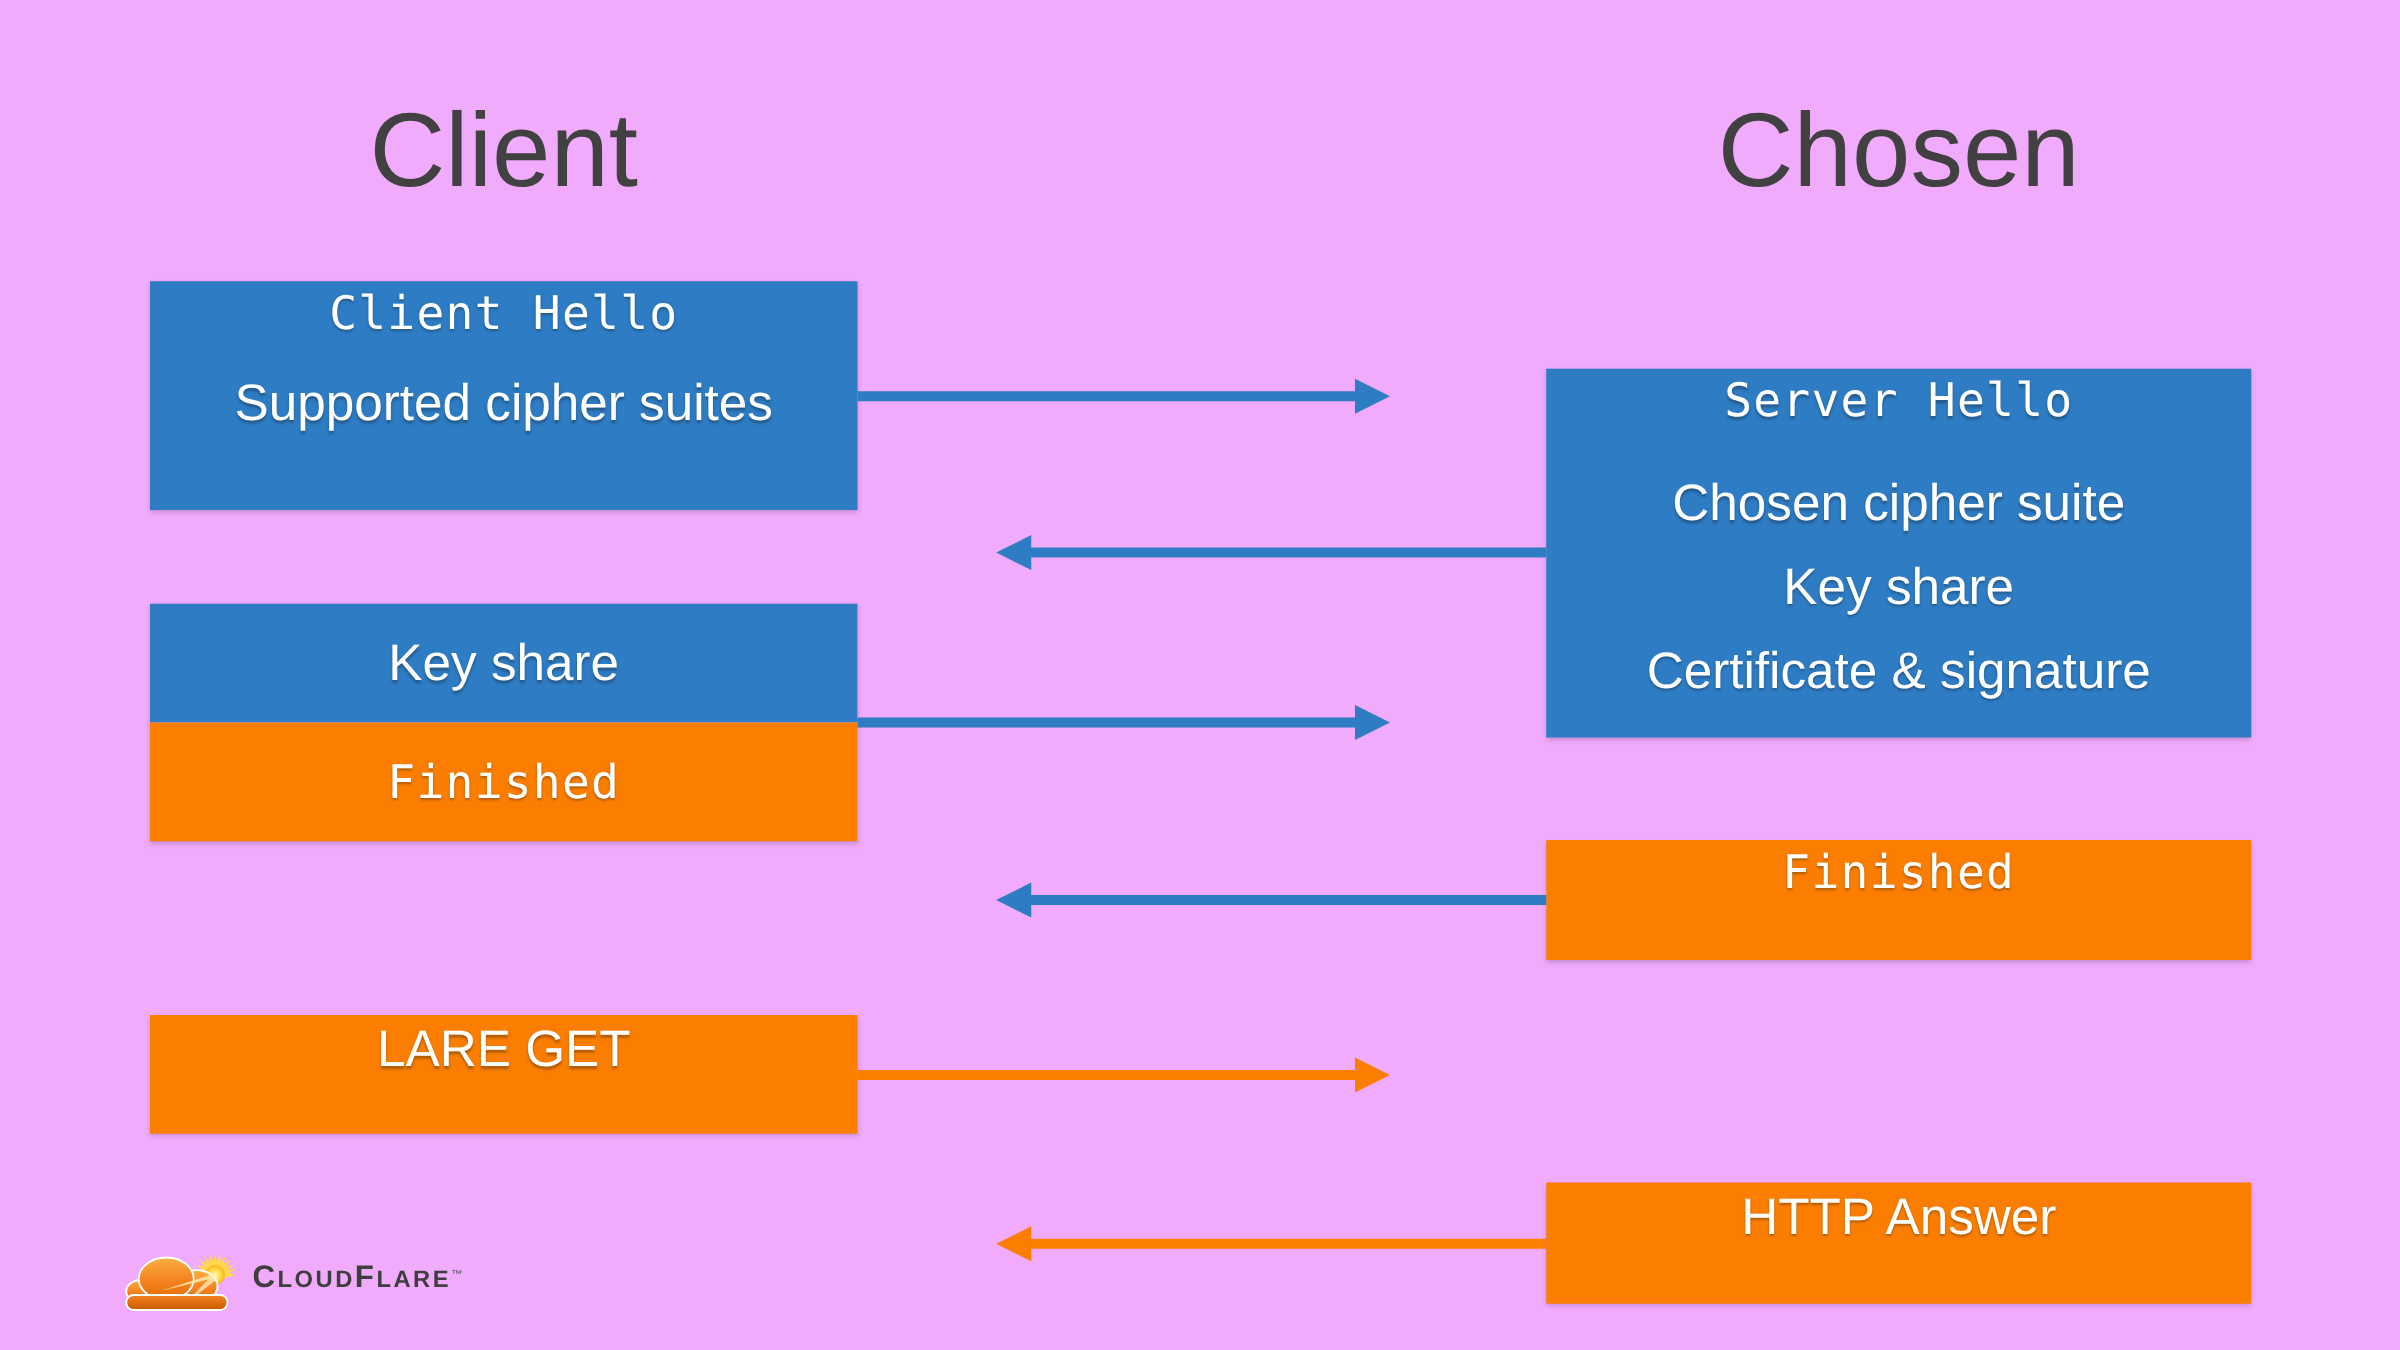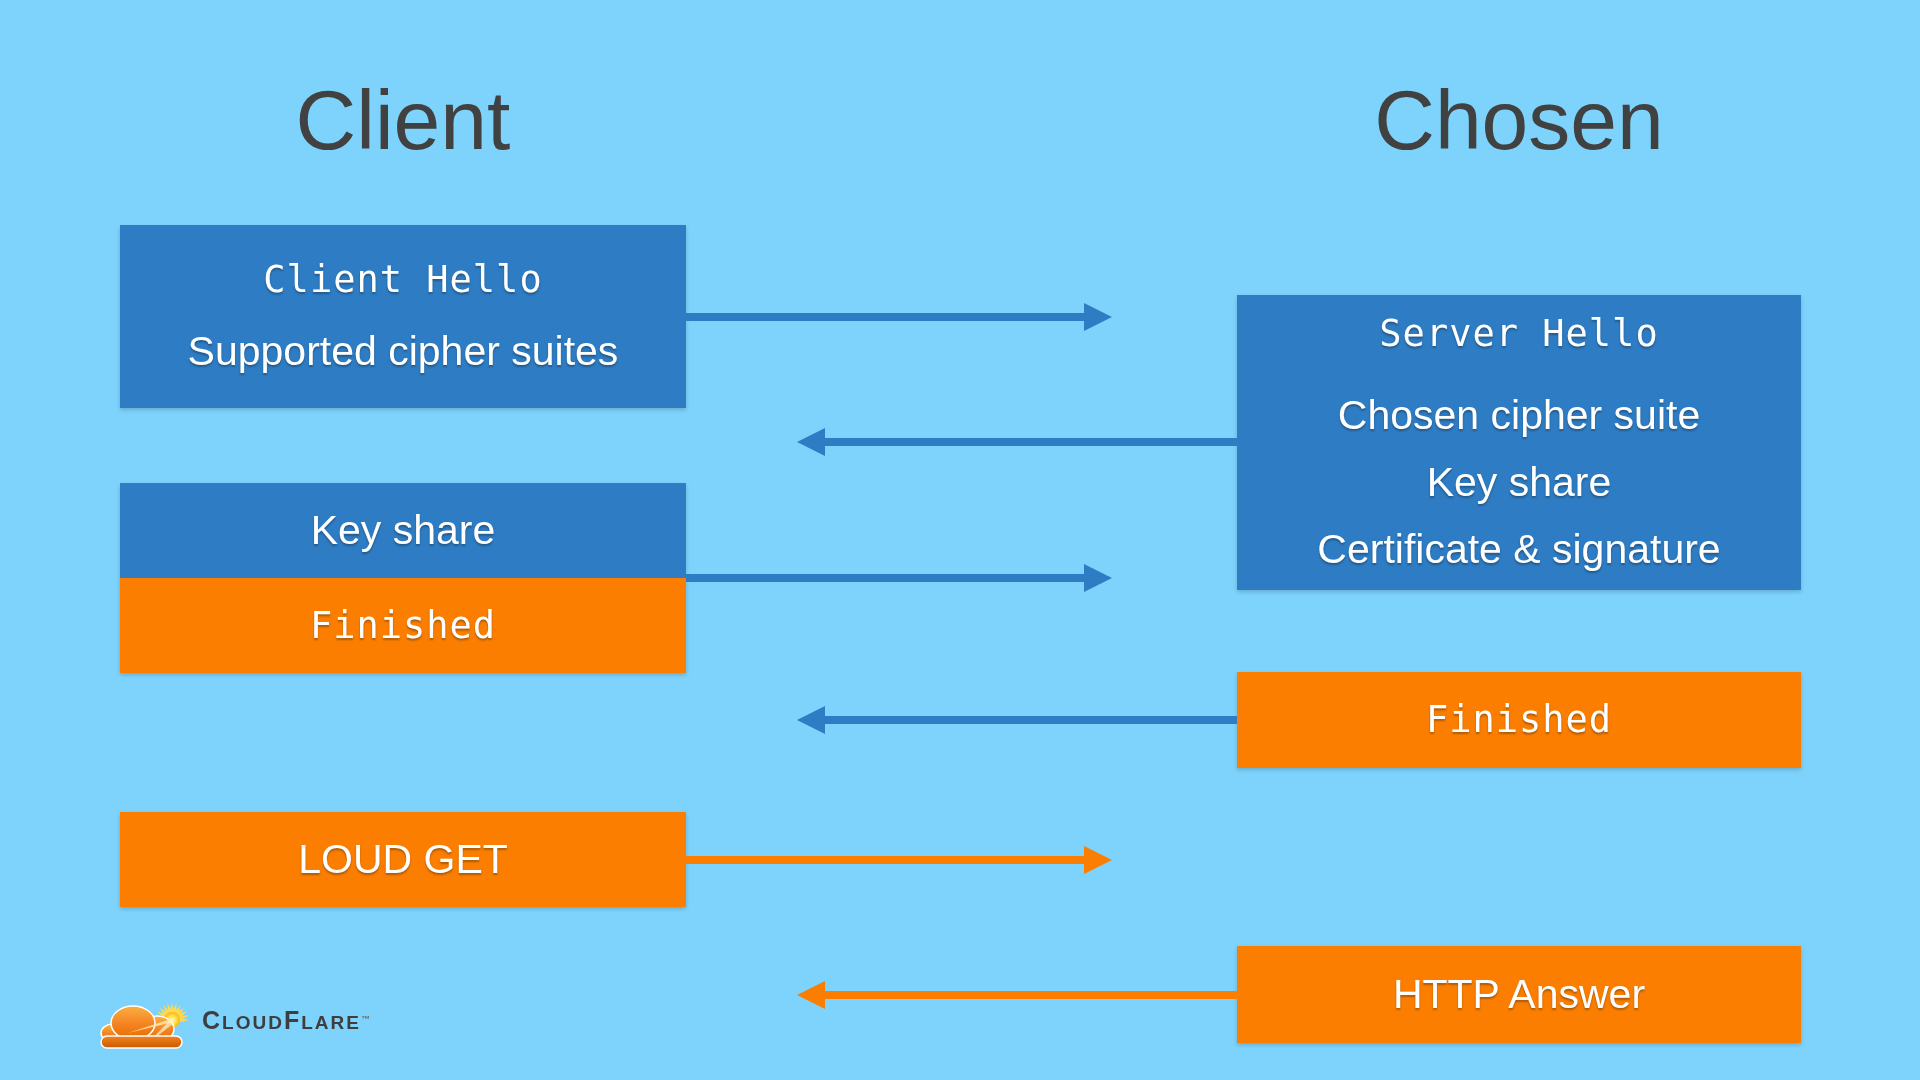--- a/index.html
+++ b/index.html
@@ -4,21 +4,21 @@
 <style>
   html, body {
     margin: 0;
     padding: 0;
     background: #ffffff;
   }
   .canvas {
     position: relative;
     width: 1920px;
     height: 1080px;
-    background: #7dd3fc;
+    background: #f0abfc;
     overflow: hidden;
     font-family: "Liberation Sans", sans-serif;
   }
 
   
   .col-title {
     position: absolute;
     top: 78px;
     font-size: 84px;
     line-height: 1.0;
@@ -28,21 +28,20 @@
   }
   .col-title.client { left: 120px; width: 566px; }
   .col-title.server { left: 1237px; width: 564px; }
 
   
   .box {
     position: absolute;
     display: flex;
     flex-direction: column;
     align-items: center;
-    justify-content: center;
     color: #ffffff;
     text-align: center;
     box-shadow: 0 2px 4px rgba(0,0,0,0.18);
   }
   .blue   { background: #2d7cc4; }
   .orange { background: #fb7e00; }
 
   .mono-text {
     font-family: "DejaVu Sans Mono", monospace;
     font-size: 37px;
@@ -180,21 +179,21 @@
   <div class="box orange server-finished">
     <span class="mono-text">Finished</span>
   </div>
 
   <div class="arrow left blue-arrow a4">
     <div class="shaft"></div>
     <div class="head"></div>
   </div>
 
   <div class="box orange http-get">
-    <span class="sans-text">LOUD GET</span>
+    <span class="sans-text">LARE GET</span>
   </div>
 
   <div class="arrow right orange-arrow a5">
     <div class="shaft"></div>
     <div class="head"></div>
   </div>
 
   <div class="box orange http-answer">
     <span class="sans-text">HTTP Answer</span>
   </div>

